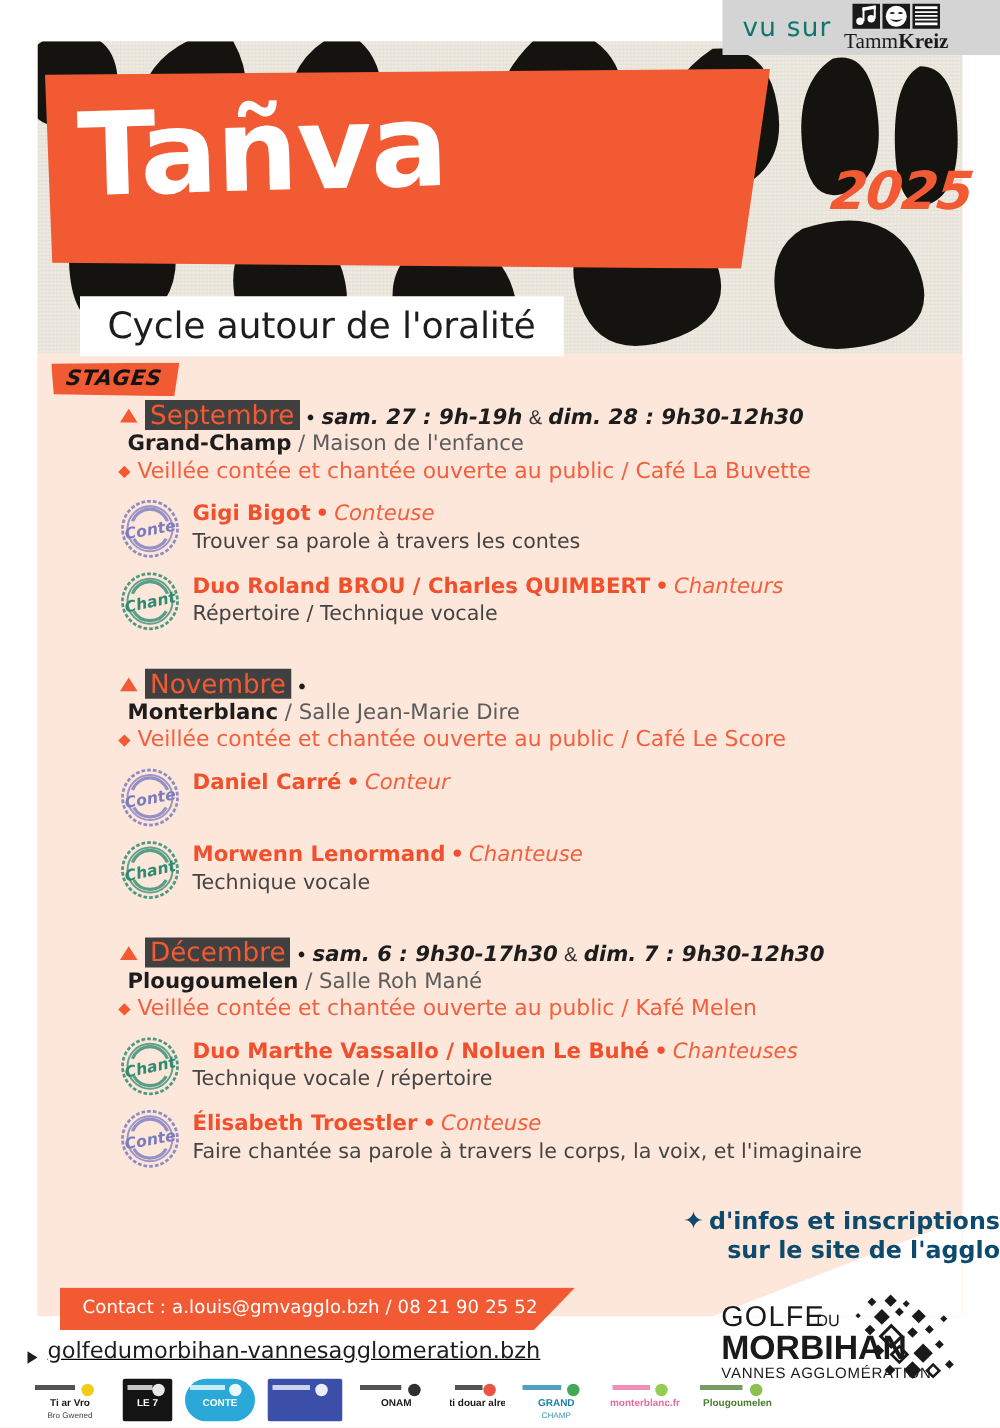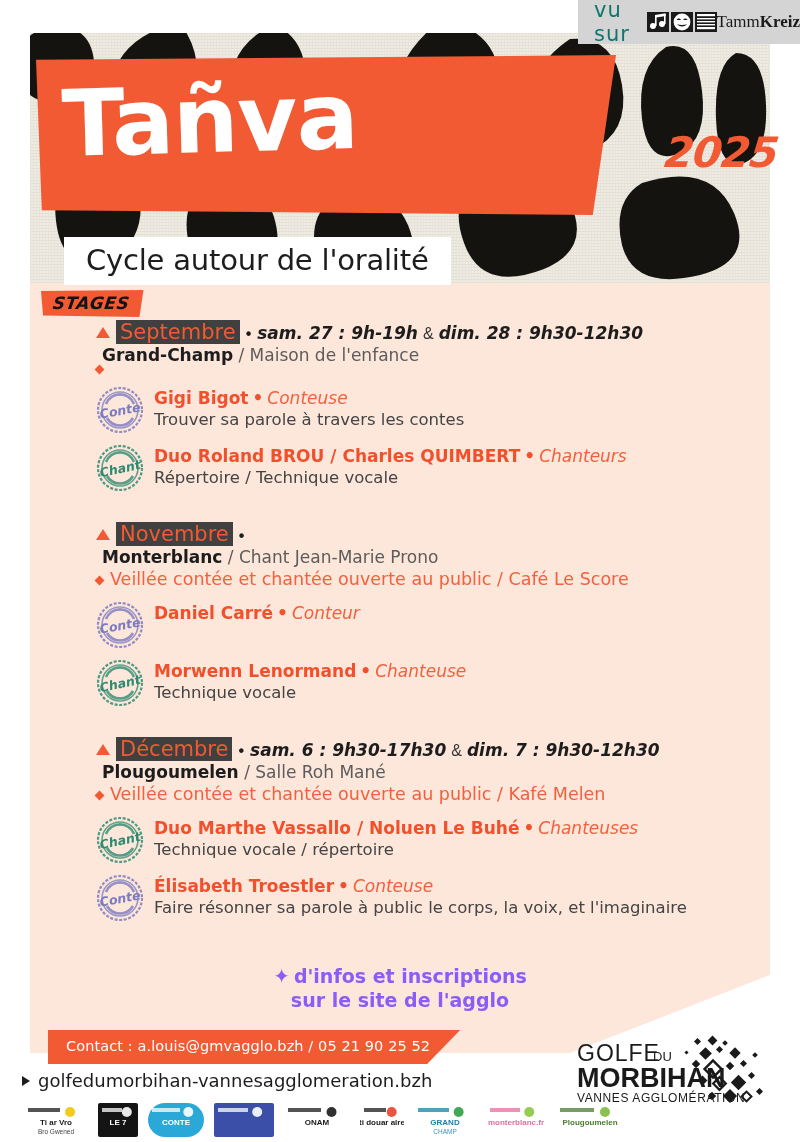--- a/index.html
+++ b/index.html
@@ -11,21 +11,21 @@
 
   
   #tammkreiz{
     position:absolute;left:578px;top:0;width:222px;height:44px;
     background:#d4d4d4;display:flex;align-items:center;z-index:40;
   }
   #tammkreiz .vu{
     color:#0f766e;font-size:21px;letter-spacing:1px;margin-left:16px;
     font-family:"DejaVu Sans",sans-serif;
   }
-  #tammkreiz .tk{margin-left:10px;display:flex;flex-direction:row;}
+  #tammkreiz .tk{margin-left:10px;display:flex;flex-direction:column;align-items:center;}
   #tammkreiz .tk .glyphs{display:flex;gap:2px;}
   #tammkreiz .tk .gbox{width:22px;height:20px;background:#1a1a1a;display:block;position:relative;overflow:hidden;}
   #tammkreiz .tk .gbox svg{display:block;}
   #tammkreiz .tk .wordmark{
     font-family:"Liberation Serif","DejaVu Serif",serif;
     font-size:17px;color:#1a1a1a;line-height:1;margin-top:1px;white-space:nowrap;
   }
   #tammkreiz .tk .wordmark b{font-weight:bold;}
 
   
@@ -124,39 +124,40 @@
   .w-role{color:#f4603d;font-style:italic;}
   .w-desc{font-size:16.5px;color:#444;font-family:"DejaVu Sans",sans-serif;margin-top:1px;}
 
   .gap-lg{height:22px;}
 
   
   #infos-cta{
     position:absolute;left:0;right:0;top:965px;text-align:center;z-index:20;
   }
   #infos-cta .l1,#infos-cta .l2{
-    color:#8b5cf6;font-weight:bold;font-size:19px;line-height:1.18;
+    color:#0c4a6e;font-weight:bold;font-size:19px;line-height:1.18;
     font-family:"DejaVu Sans",sans-serif;
+    text-align:right;
   }
   #infos-cta .plus{font-size:20px;margin-right:4px;}
 
   
   #contact-banner{
     position:absolute;left:48px;top:1030px;z-index:25;
     background:#f15a33;padding:7px 30px 9px 18px;
     clip-path:polygon(0 0,100% 0,92% 100%,0 100%);
   }
   #contact-banner span{
     color:#ffffff;font-size:14.5px;font-family:"DejaVu Sans",sans-serif;
     letter-spacing:0.1px;
   }
 
   
   #website-line{
-    position:absolute;left:22px;top:1070px;z-index:25;display:flex;align-items:center;
+    position:absolute;left:22px;top:1070px;z-index:25;display:flex;align-items:flex-end;text-decoration:underline;
   }
   #website-line .arrow{
     width:0;height:0;border-top:5px solid transparent;border-bottom:5px solid transparent;
     border-left:8px solid #1d1d1d;margin-right:8px;
   }
   #website-line span{
     font-size:18px;color:#1d1d1d;font-family:"DejaVu Sans",sans-serif;
   }
 
   
@@ -264,20 +265,21 @@
        <span class="tri"></span>
        <span class="month-name">Septembre</span>
        <span class="sep-dot">•</span>
        <span class="month-dates">sam. 27 : 9h-19h</span>
        <span class="amp">&amp;</span>
         <span class="month-dates">dim. 28 : 9h30-12h30</span>
      </div>
      <div class="venue-line"><span class="venue-city">Grand-Champ</span> <span class="venue-rest">/ Maison de l'enfance</span></div>
      <div class="veillee-line">
        <span class="diamond"></span>
+       <span class="veillee-text">Veillée contée et chantée ouverte au public / Café La Buvette</span>
      </div>
      <div class="workshops">
         <div class="workshop">
         <span class="stamp"><svg width="48" height="48" viewBox="0 0 48 48">
     <circle cx="24" cy="24" r="22" fill="none" stroke="#7b7bc0" stroke-width="2.2" stroke-dasharray="3 1.6" opacity="0.85"></circle>
     <circle cx="24" cy="24" r="18" fill="none" stroke="#7b7bc0" stroke-width="1.6" opacity="0.75"></circle>
     <path d="M10 18 A15 15 0 0 1 38 18" fill="none" stroke="#7b7bc0" stroke-width="2.6" opacity="0.8"></path>
     <path d="M11 32 A15 15 0 0 0 37 32" fill="none" stroke="#7b7bc0" stroke-width="2.6" opacity="0.8"></path>
     <text x="24" y="29" text-anchor="middle" transform="rotate(-10 24 24)" font-family="DejaVu Sans, sans-serif" font-size="12.5" font-weight="bold" font-style="italic" fill="#7b7bc0">Conte</text>
   </svg></span>
@@ -302,21 +304,21 @@
       </div>
     </div>
     <div class="gap-lg"></div>
     <div class="month-block">
       <div class="month-line">
        <span class="tri"></span>
        <span class="month-name">Novembre</span>
        <span class="sep-dot">•</span>
 
      </div>
-     <div class="venue-line"><span class="venue-city">Monterblanc</span> <span class="venue-rest">/ Chant Jean-Marie Prono</span></div>
+     <div class="venue-line"><span class="venue-city">Monterblanc</span> <span class="venue-rest">/ Salle Jean-Marie Dire</span></div>
      <div class="veillee-line">
        <span class="diamond"></span>
        <span class="veillee-text">Veillée contée et chantée ouverte au public / Café Le Score</span>
      </div>
      <div class="workshops">
         <div class="workshop">
         <span class="stamp"><svg width="48" height="48" viewBox="0 0 48 48">
     <circle cx="24" cy="24" r="22" fill="none" stroke="#7b7bc0" stroke-width="2.2" stroke-dasharray="3 1.6" opacity="0.85"></circle>
     <circle cx="24" cy="24" r="18" fill="none" stroke="#7b7bc0" stroke-width="1.6" opacity="0.75"></circle>
     <path d="M10 18 A15 15 0 0 1 38 18" fill="none" stroke="#7b7bc0" stroke-width="2.6" opacity="0.8"></path>
@@ -374,34 +376,34 @@
         <div class="workshop">
         <span class="stamp"><svg width="48" height="48" viewBox="0 0 48 48">
     <circle cx="24" cy="24" r="22" fill="none" stroke="#7b7bc0" stroke-width="2.2" stroke-dasharray="3 1.6" opacity="0.85"></circle>
     <circle cx="24" cy="24" r="18" fill="none" stroke="#7b7bc0" stroke-width="1.6" opacity="0.75"></circle>
     <path d="M10 18 A15 15 0 0 1 38 18" fill="none" stroke="#7b7bc0" stroke-width="2.6" opacity="0.8"></path>
     <path d="M11 32 A15 15 0 0 0 37 32" fill="none" stroke="#7b7bc0" stroke-width="2.6" opacity="0.8"></path>
     <text x="24" y="29" text-anchor="middle" transform="rotate(-10 24 24)" font-family="DejaVu Sans, sans-serif" font-size="12.5" font-weight="bold" font-style="italic" fill="#7b7bc0">Conte</text>
   </svg></span>
         <span class="w-text">
           <span class="w-title"><span class="w-name">Élisabeth Troestler</span><span class="w-dot">•</span><span class="w-role">Conteuse</span></span>
-          <span class="w-desc" style="display:block">Faire résonner sa parole à public le corps, la voix, et l'imaginaire</span>
+          <span class="w-desc" style="display:block">Faire chantée sa parole à travers le corps, la voix, et l'imaginaire</span>
         </span>
       </div>
       </div>
     </div>
   </div>
 
 <div id="infos-cta">
   <div class="l1"><span class="plus">✦</span><span>d'infos et inscriptions</span></div>
   <div class="l2">sur le site de l'agglo</div>
 </div>
 
 <div id="contact-banner">
-  <span>Contact : a.louis@gmvagglo.bzh / 05 21 90 25 52</span>
+  <span>Contact : a.louis@gmvagglo.bzh / 08 21 90 25 52</span>
 </div>
 
 <div id="website-line">
   <span class="arrow"></span>
   <span>golfedumorbihan-vannesagglomeration.bzh</span>
 </div>
 
 <div id="gmva-logo">
   <svg width="210" height="72" viewBox="0 0 210 72">
     <text x="2" y="26" font-family="Liberation Sans, sans-serif" font-size="23" fill="#1a1a1a" letter-spacing="1">GOLFE</text>

